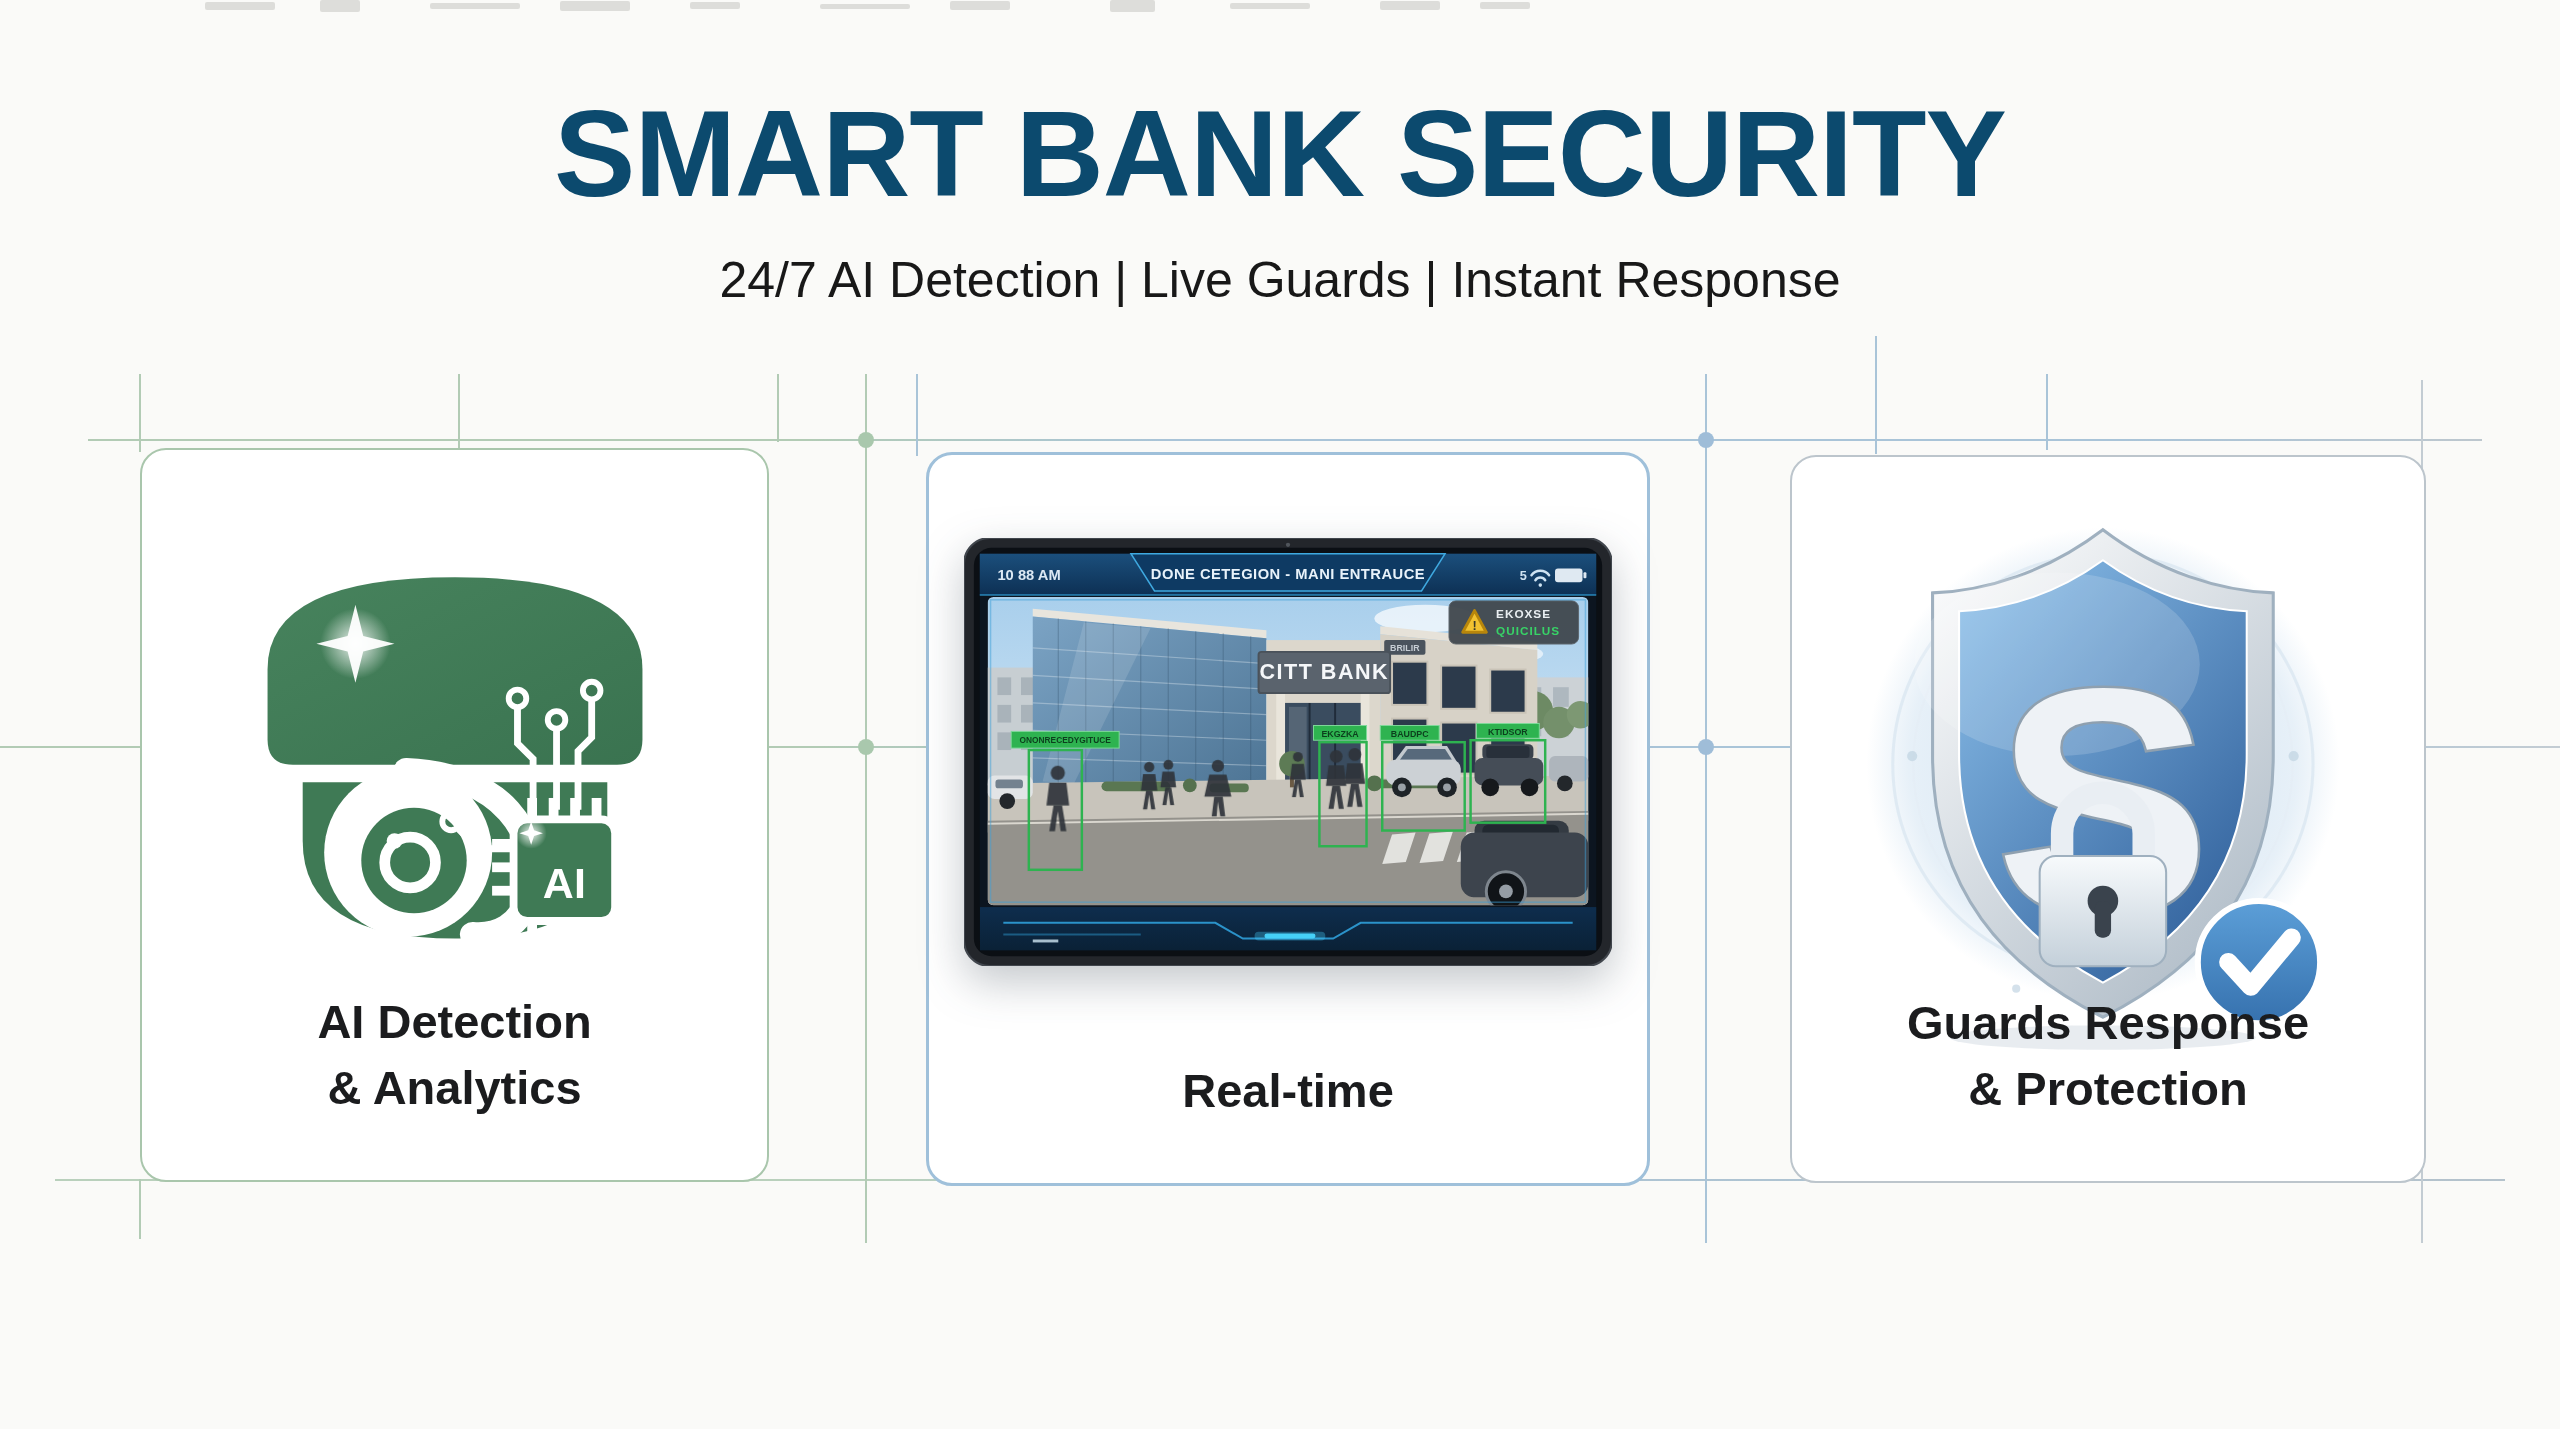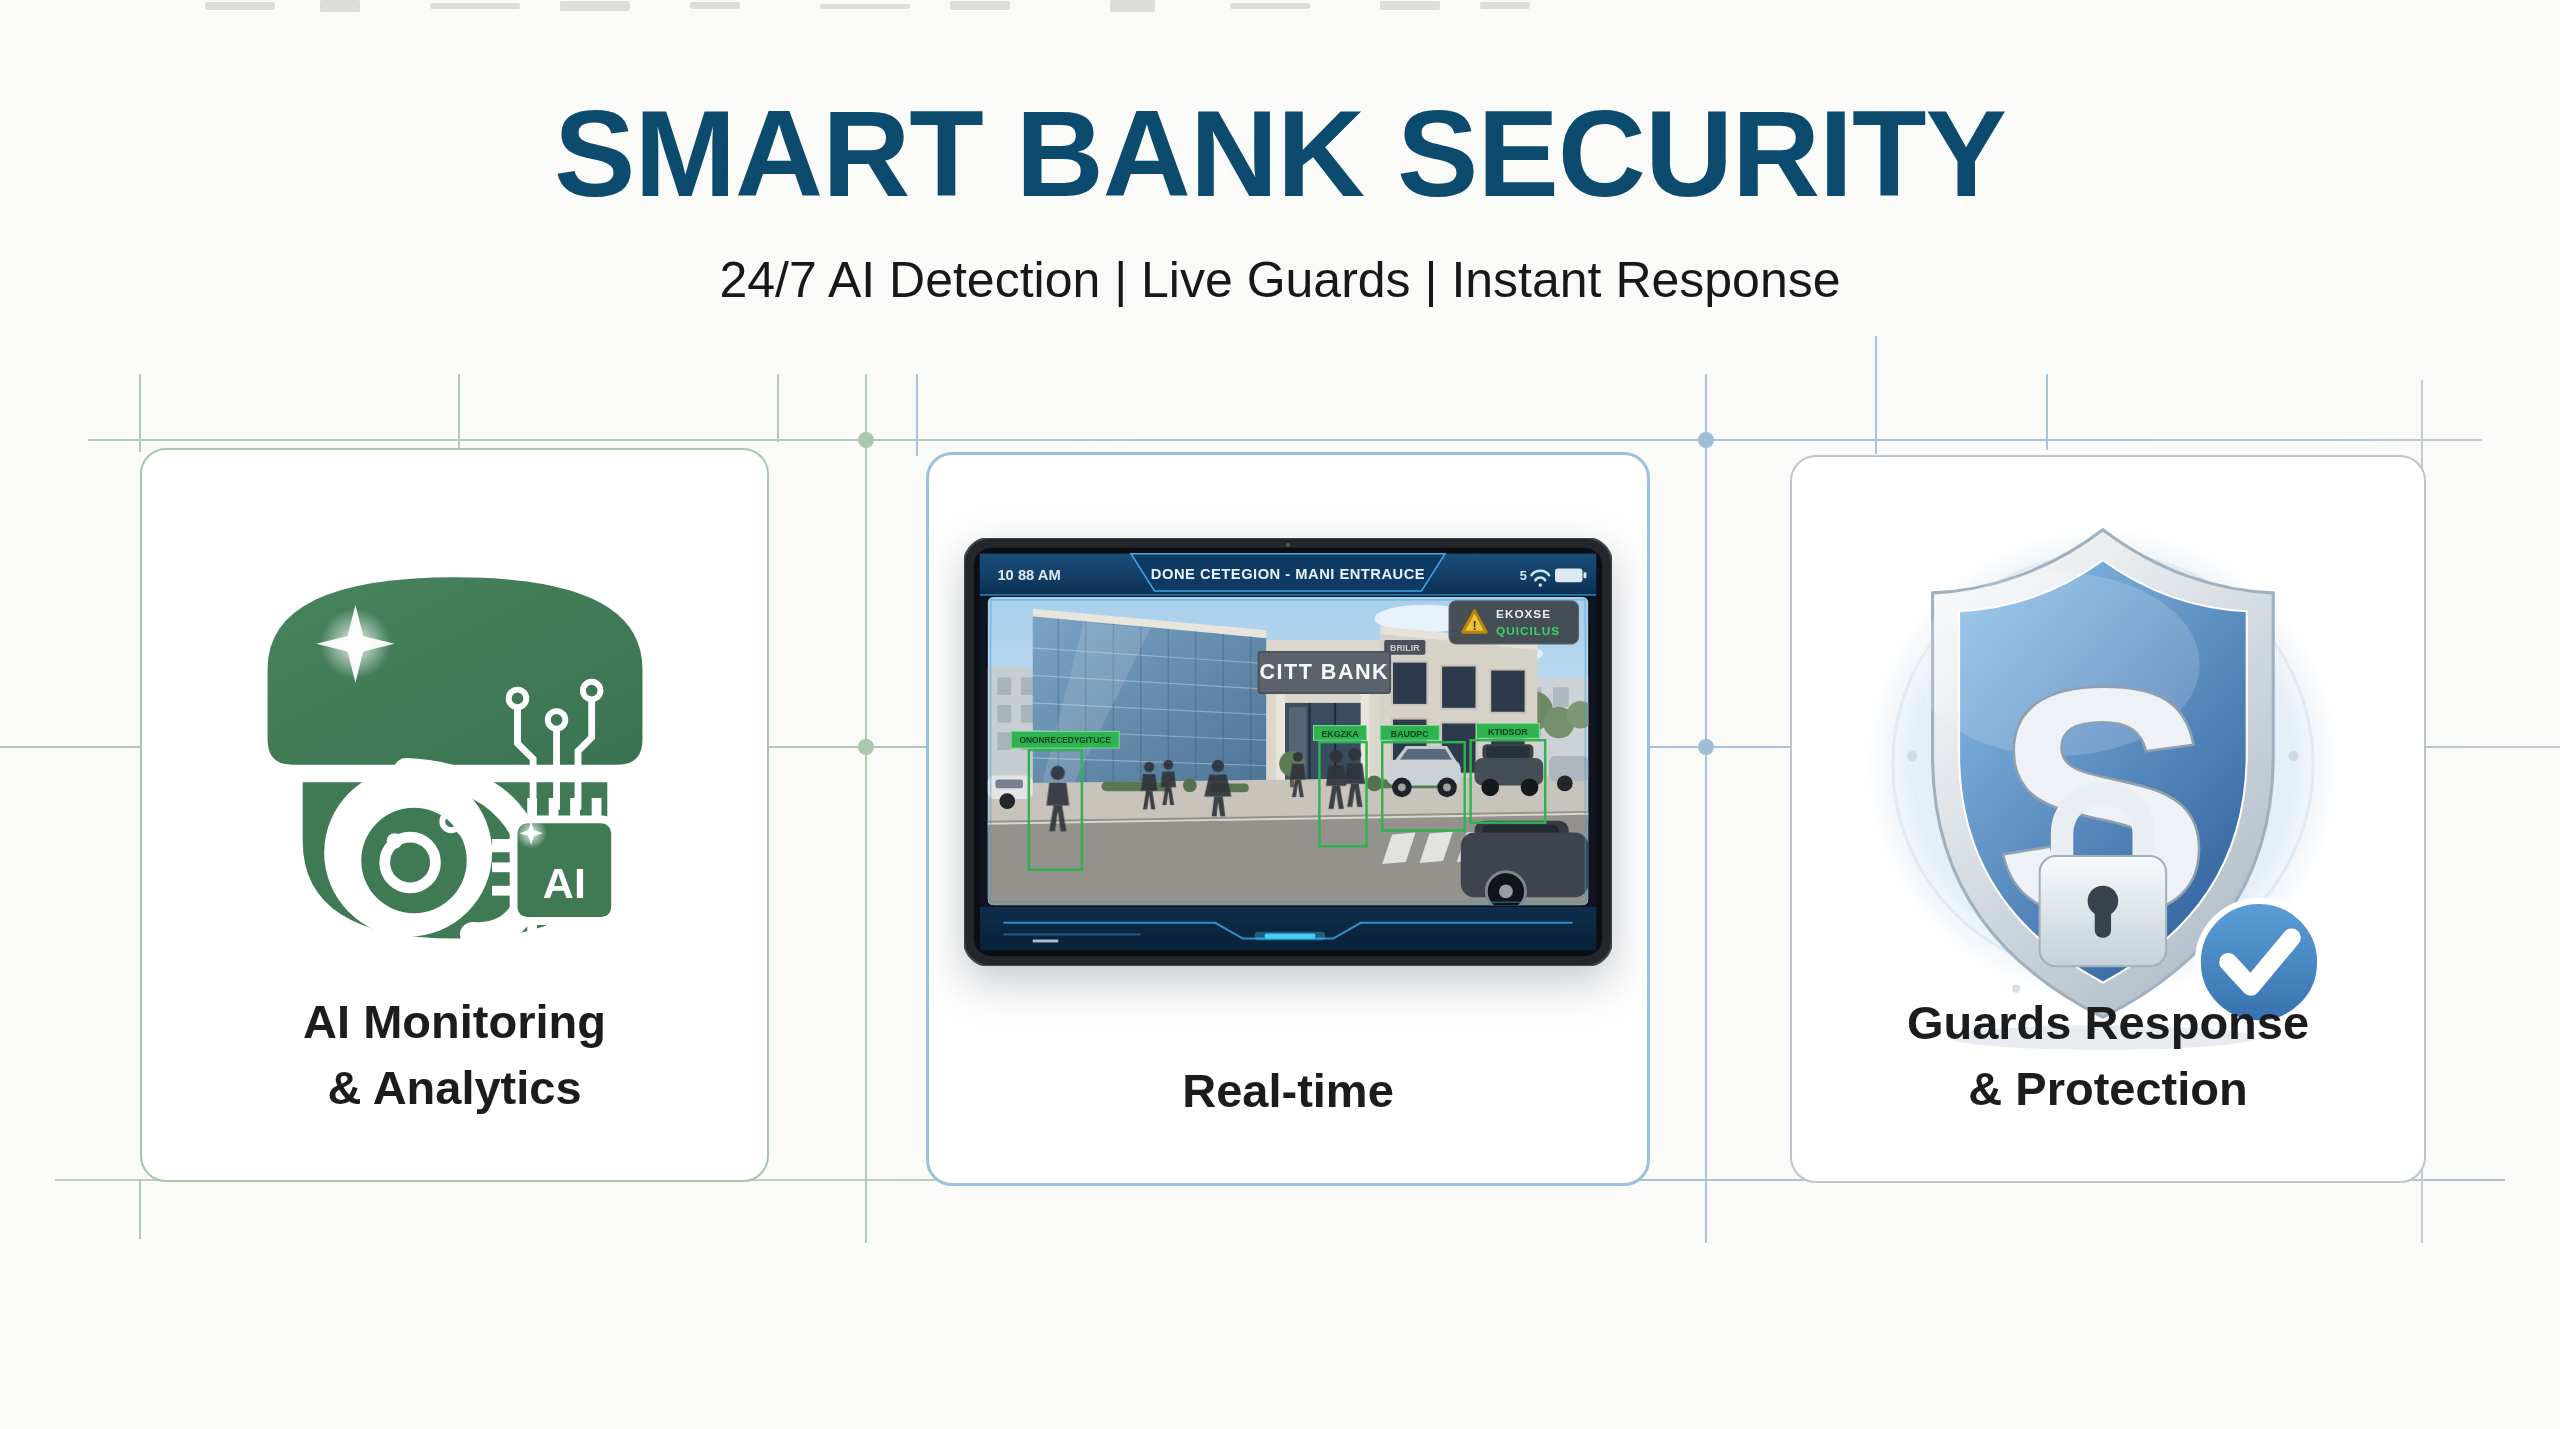--- a/index.html
+++ b/index.html
@@ -136,21 +136,21 @@
           <path d="M298,278 L301,287 L310,290 L301,293 L298,302 L295,293 L286,290 L295,287 Z" fill="#ffffff"></path>
         </g>
 
         <g>
           <circle cx="118" cy="96" r="36" fill="url(#sparkG)"></circle>
           <path d="M118,56 L126,88 L158,96 L126,104 L118,136 L110,104 L78,96 L110,88 Z" fill="#ffffff" opacity="0.95"></path>
         </g>
       </svg>
     </div>
     <div class="card-label">
-      <div>AI Monitoring</div>
+      <div>AI Detection</div>
       <div>&amp; Analytics</div>
     </div>
   </div>
 
   <div class="card card-blue">
     <div class="icon-wrap tab-wrap">
       <svg width="648" height="428" viewBox="0 0 660 436">
         <defs>
           <linearGradient id="skyG" x1="0" y1="0" x2="0" y2="1">
             <stop offset="0" stop-color="#a9cfec"></stop>

